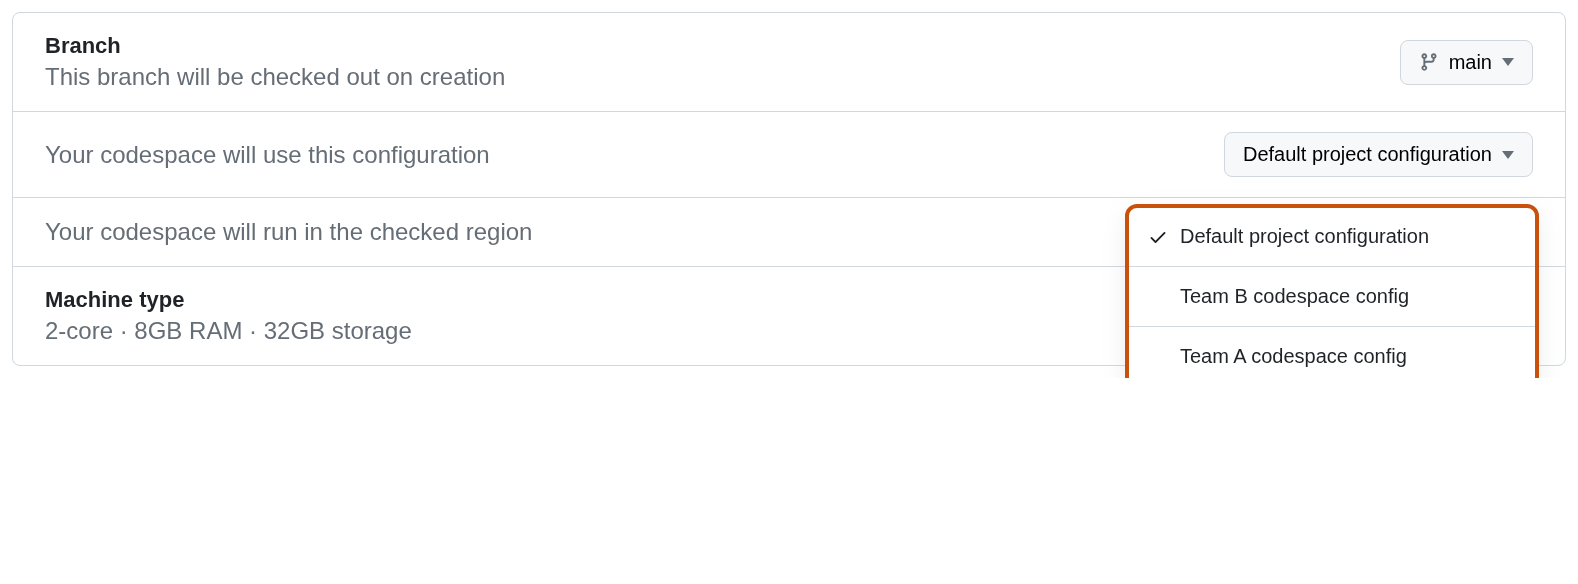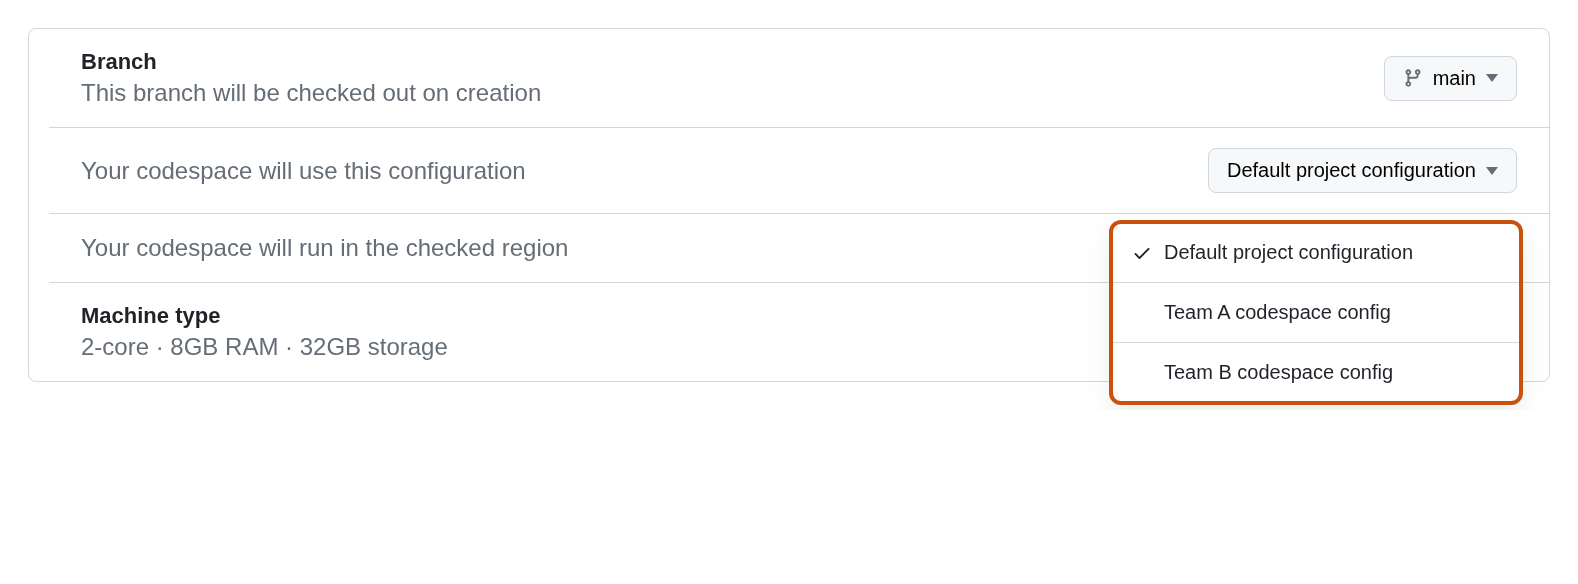--- a/index.html
+++ b/index.html
@@ -9,24 +9,23 @@
     }
     body {
       font-family: -apple-system, BlinkMacSystemFont, "Segoe UI", Helvetica, Arial, sans-serif;
       background: #ffffff;
       color: #1f2328;
       font-size: 14px;
     }
     .container {
       border: 1px solid #d0d7de;
       border-radius: 8px;
-      margin: 28px;
+      margin: 12px;
       overflow: visible;
       position: relative;
-      padding-left: 20px;
     }
     .row {
       display: flex;
       align-items: center;
       justify-content: space-between;
       padding: 20px 32px;
       border-bottom: 1px solid #d0d7de;
       position: relative;
     }
     .row:last-child {
@@ -149,25 +148,25 @@
       <div class="menu-item">
         <span class="check-slot">
           <svg class="icon-check" viewBox="0 0 16 16">
             <path d="M13.78 4.22a.75.75 0 0 1 0 1.06l-7.25 7.25a.75.75 0 0 1-1.06 0L2.22 9.28a.751.751 0 0 1 1.06-1.06L6 10.94l6.72-6.72a.75.75 0 0 1 1.06 0Z"></path>
           </svg>
         </span>
         <span>Default project configuration</span>
       </div>
       <div class="menu-item">
         <span class="check-slot"></span>
-        <span>Team A codespace config</span>
+        <span>Team B codespace config</span>
       </div>
       <div class="menu-item">
         <span class="check-slot"></span>
-        <span>Team B codespace config</span>
+        <span>Team A codespace config</span>
       </div>
     </div>
   </div>
 
   <div class="row">
     <div class="row-info">
       <div class="row-desc">Your codespace will run in the checked region</div>
     </div>
   </div>
 

